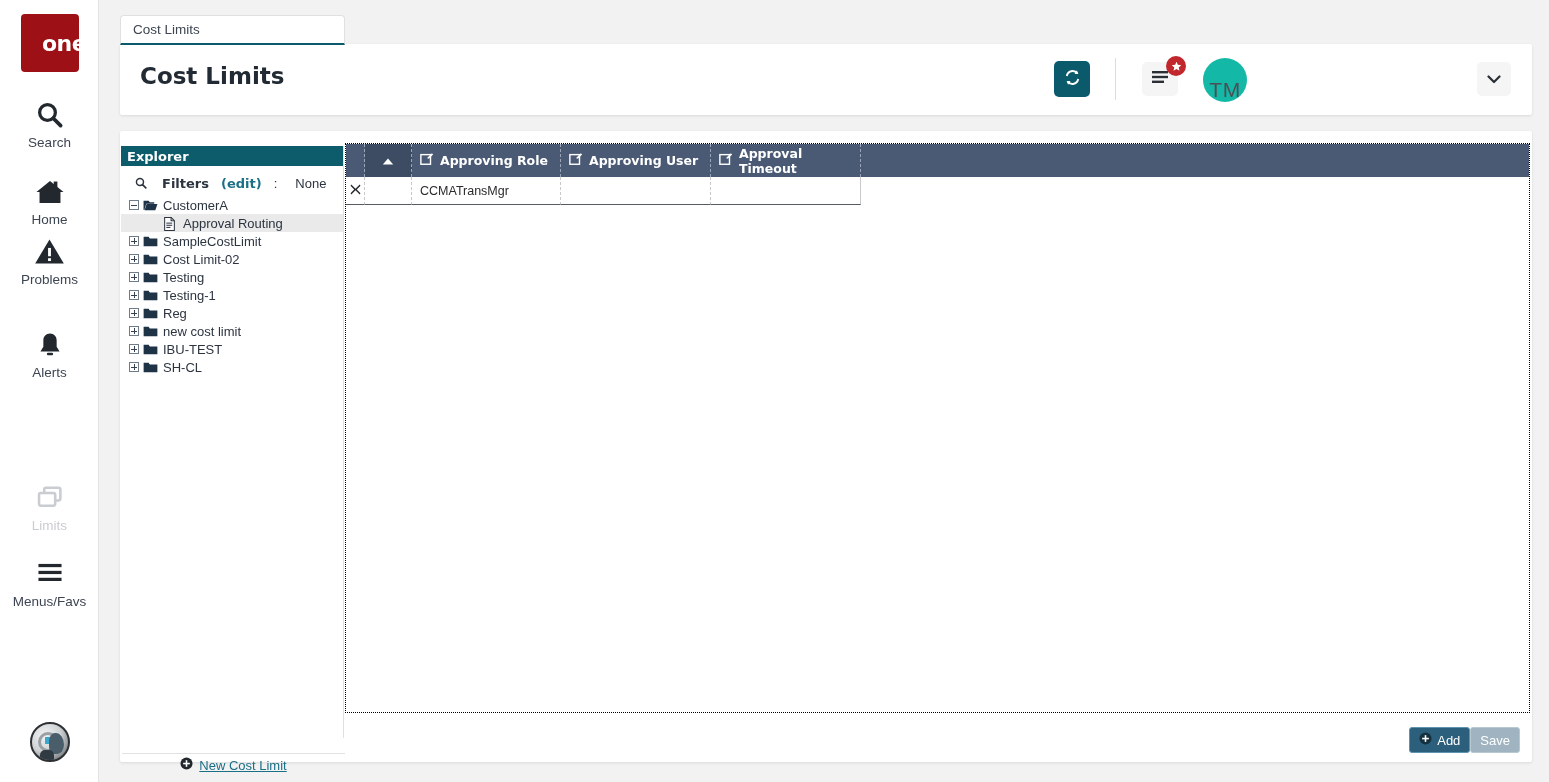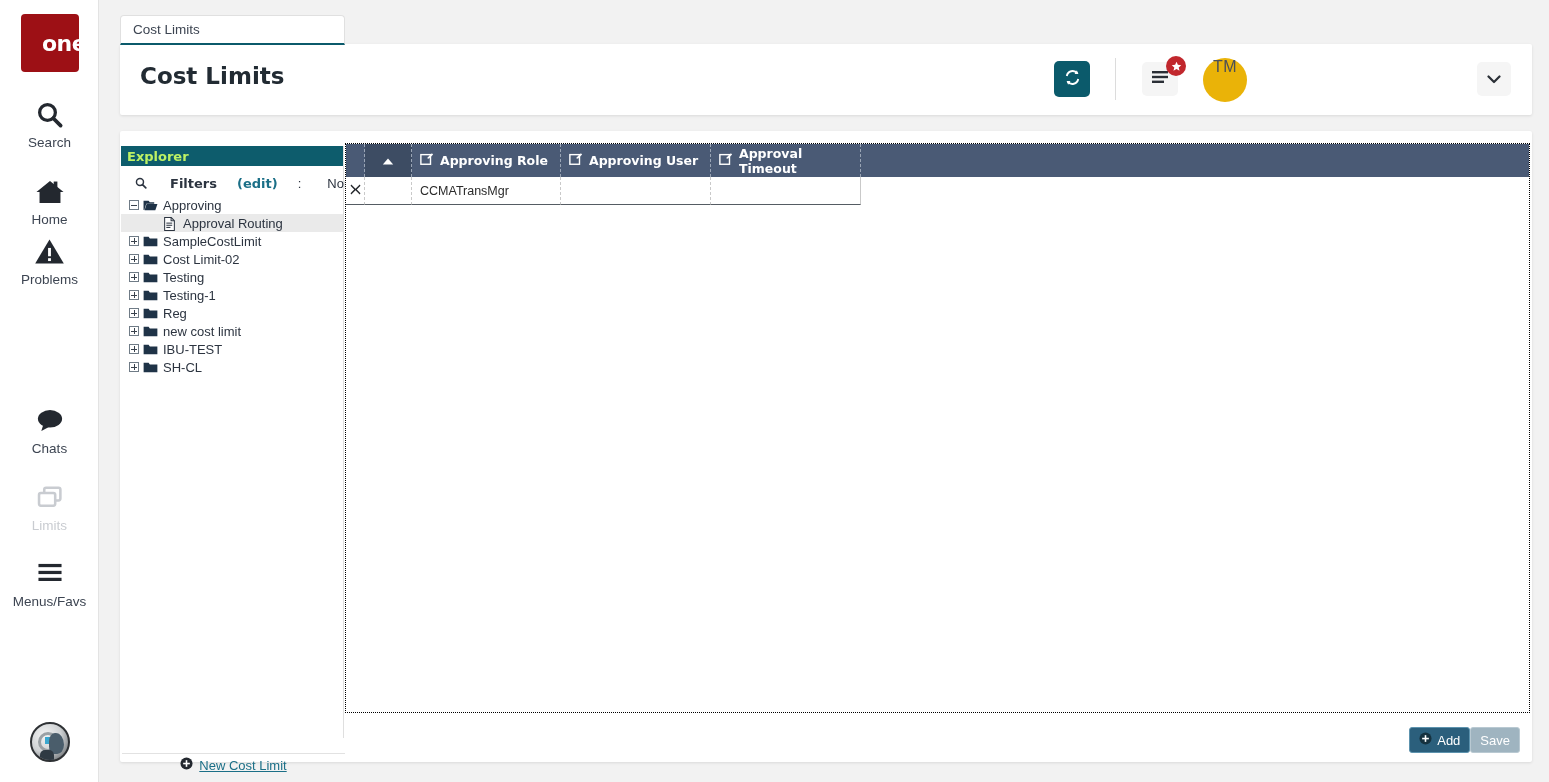--- a/index.html
+++ b/index.html
@@ -113,23 +113,23 @@
   #menus-badge {
     position: absolute; left: 1046px; top: 12px;
     width: 20px; height: 20px; border-radius: 50%;
     background: #c1272d;
     display: flex; align-items: center; justify-content: center;
     color: #fff; font-size: 10px;
   }
   #user-avatar {
     position: absolute; left: 1083px; top: 14px;
     width: 44px; height: 44px; border-radius: 50%;
-    background: #eab308;
-    display: flex; align-items: flex-start; justify-content: center;
-    font-size: 16px; color: #4c4f55; letter-spacing: 0.5px;
+    background: #14b8a6;
+    display: flex; align-items: flex-end; justify-content: center;
+    font-size: 21px; color: #4c4f55; letter-spacing: 0.5px;
     cursor: pointer;
   }
   #user-block { position: absolute; left: 1142px; top: 7px; width: 180px; height: 58px; }
   .redact {
     position: absolute;
     background: linear-gradient(90deg,#e3e3e3,#dcdcdc,#e6e6e6);
     filter: blur(3px);
     border-radius: 3px;
   }
   #redact-top { left: 3px; top: 3px; width: 158px; height: 17px; }
@@ -155,28 +155,28 @@
   }
 
   
   #explorer {
     position: absolute; left: 1px; top: 15px;
     width: 223px; height: 592px;
     border-right: 1px solid #dfdfdf;
   }
   #explorer-header {
     height: 20px; background: #0d5c6c;
-    color: #bef264; font-size: 13px; font-weight: bold;
+    color: #ffffff; font-size: 13px; font-weight: bold;
     display: flex; align-items: center; padding-left: 6px;
     font-family: "DejaVu Sans", sans-serif;
   }
   #filters-row {
     height: 22px; display: flex; align-items: center;
     padding-left: 14px; font-size: 13px; color: #2c3440;
-    gap: 20px; margin-top: 6px;
+    gap: 12px; margin-top: 6px;
   }
   #filters-row .fl-label { font-weight: bold; font-family: "DejaVu Sans", sans-serif; }
   #filters-row .fl-edit { color: #1b6f87; font-weight: bold; font-family: "DejaVu Sans", sans-serif; cursor: pointer; }
   #filters-row .fl-value { margin-left: 6px; color: #2c3440; }
 
   .tree { margin-top: 2px; position: relative; }
   .tnode {
     position: relative; height: 18px; display: flex; align-items: center;
     font-size: 13px; color: #2c3440; cursor: pointer;
   }
@@ -306,30 +306,30 @@
     <span class="ri-icon">
       <svg width="31" height="29" viewBox="0 0 26 24">
           <path d="M13 2 L25 22 L1 22 Z" fill="#23282f"></path>
           <rect x="11.8" y="9" width="2.4" height="7" fill="#fff"></rect>
           <rect x="11.8" y="17.6" width="2.4" height="2.4" fill="#fff"></rect>
         </svg>
     </span>
     <span class="ri-label">Problems</span>
   </div>
 
-
-  <div class="rail-item" style="top:406px">
+  <div class="rail-item" style="top:330px">
     <span class="ri-icon">
-      <svg width="30" height="28" viewBox="0 0 26 24">
-          <ellipse cx="13" cy="11" rx="10.5" ry="7.6" fill="#23282f"></ellipse>
-          <path d="M7 16.5 L5.5 21.5 L12 18 Z" fill="#23282f"></path>
-        </svg>
-    </span>
-    <span class="ri-label">Chats</span>
-  </div>
+      <svg width="28" height="29" viewBox="0 0 24 24">
+          <path d="M12 2.5 C8.6 2.5 6.3 5 6.3 8.3 L6.3 14 L3.8 18 L20.2 18 L17.7 14 L17.7 8.3 C17.7 5 15.4 2.5 12 2.5 Z" fill="#23282f"></path>
+          <rect x="9.3" y="19" width="5.4" height="2.3" rx="1.1" fill="#23282f"></rect>
+        </svg>
+    </span>
+    <span class="ri-label">Alerts</span>
+  </div>
+
 
   <div class="rail-item disabled" style="top:483px">
     <span class="ri-icon">
       <svg width="30" height="28" viewBox="0 0 26 24">
           <rect x="8" y="4" width="14" height="11" rx="1.6" fill="none" stroke="#c9ccd1" stroke-width="2.2"></rect>
           <rect x="3.5" y="8.5" width="14" height="11" rx="1.6" fill="#ffffff" stroke="#c9ccd1" stroke-width="2.2"></rect>
         </svg>
     </span>
     <span class="ri-label">Limits</span>
   </div>
@@ -424,21 +424,21 @@
       <span class="fl-value">None</span>
     </div>
 
     <div class="tree" id="tree">
         <div class="tnode">
           <span class="toggle "></span>
           <span class="ico"><svg width="15" height="13" viewBox="0 0 16 14">
               <path d="M0.5 2 L6 2 L7.2 3.6 L12 3.6 L12 5 L3.4 5 L1.4 11.8 L0.5 11.8 Z" fill="#1f3347"></path>
               <path d="M3.8 5.4 L15.5 5.4 L13.2 12 L1.6 12 Z" fill="#1f3347"></path>
             </svg></span>
-          <span class="tlabel">Approving</span>
+          <span class="tlabel">CustomerA</span>
         </div>
         <div class="tnode lvl2 selected">
           <span class="toggle none"></span>
           <span class="ico"><svg width="13" height="14" viewBox="0 0 13 15">
               <path d="M1.3 0.6 L8.4 0.6 L11.7 3.9 L11.7 14.4 L1.3 14.4 Z" fill="#ffffff" stroke="#2c3440" stroke-width="1.1"></path>
               <path d="M8.2 0.8 L8.2 4.1 L11.5 4.1" fill="none" stroke="#2c3440" stroke-width="1.1"></path>
               <rect x="3.1" y="6" width="6.3" height="1.1" fill="#2c3440"></rect>
               <rect x="3.1" y="8.3" width="6.3" height="1.1" fill="#2c3440"></rect>
               <rect x="3.1" y="10.6" width="4.4" height="1.1" fill="#2c3440"></rect>
             </svg></span>

